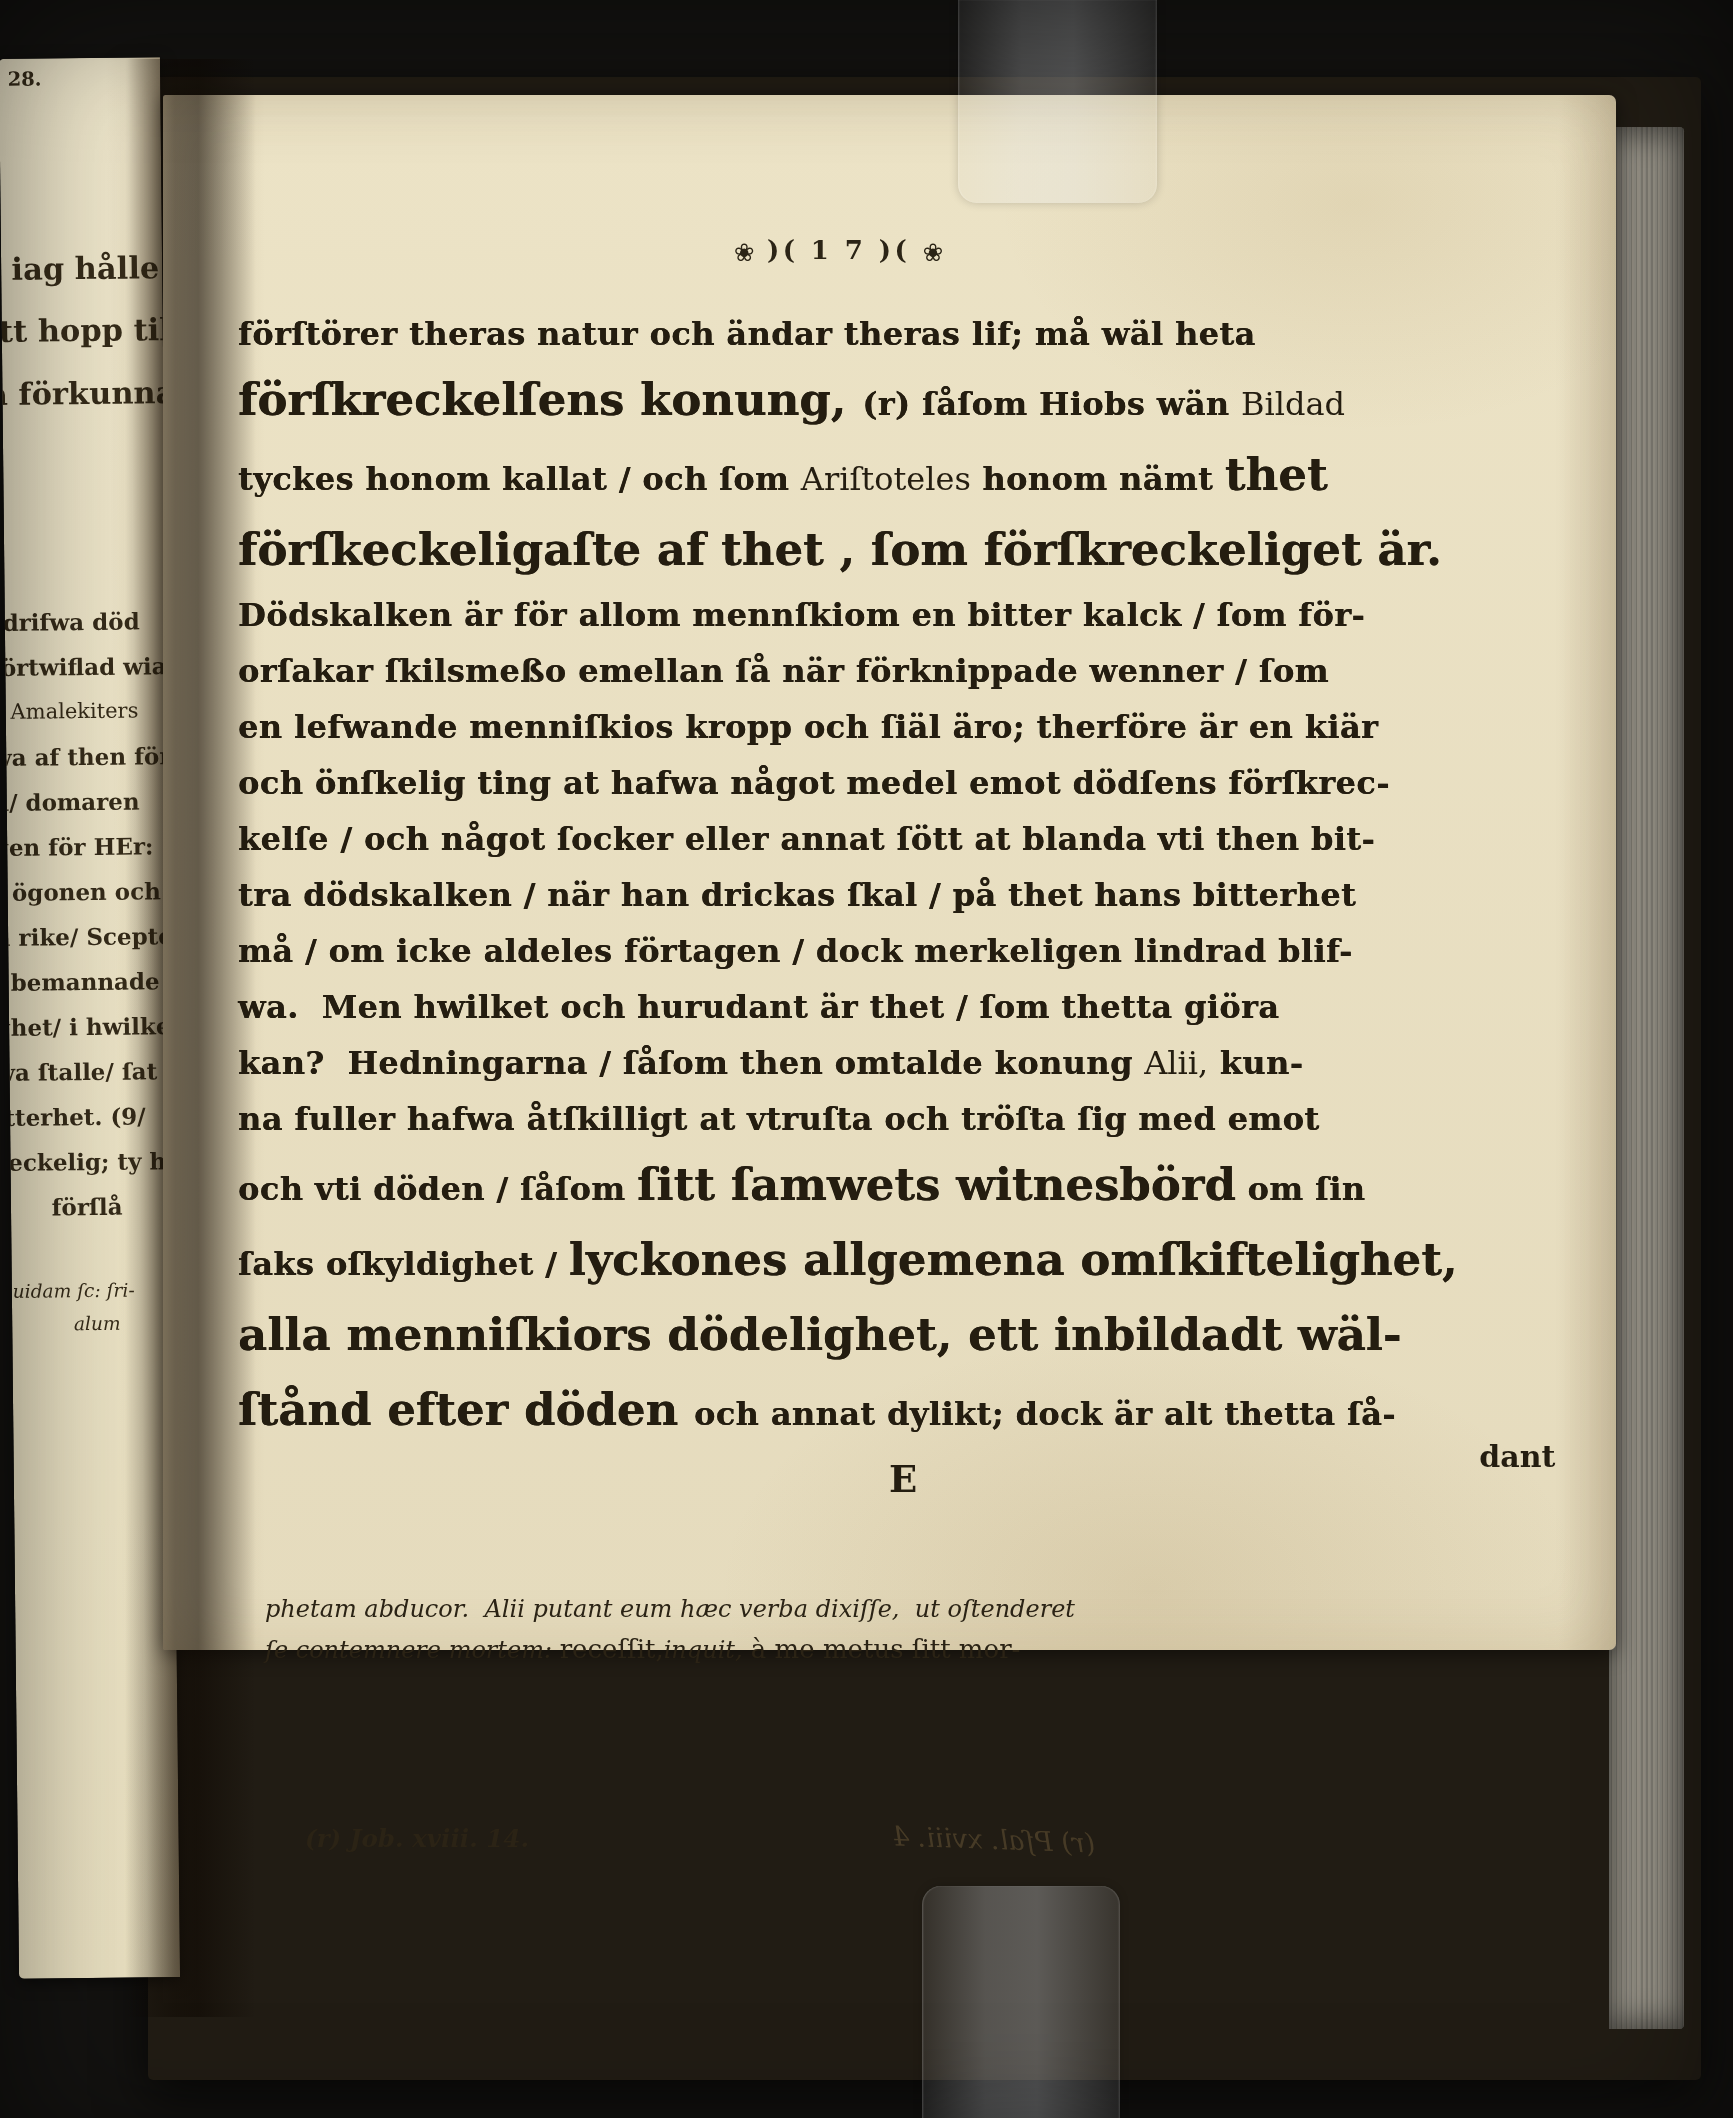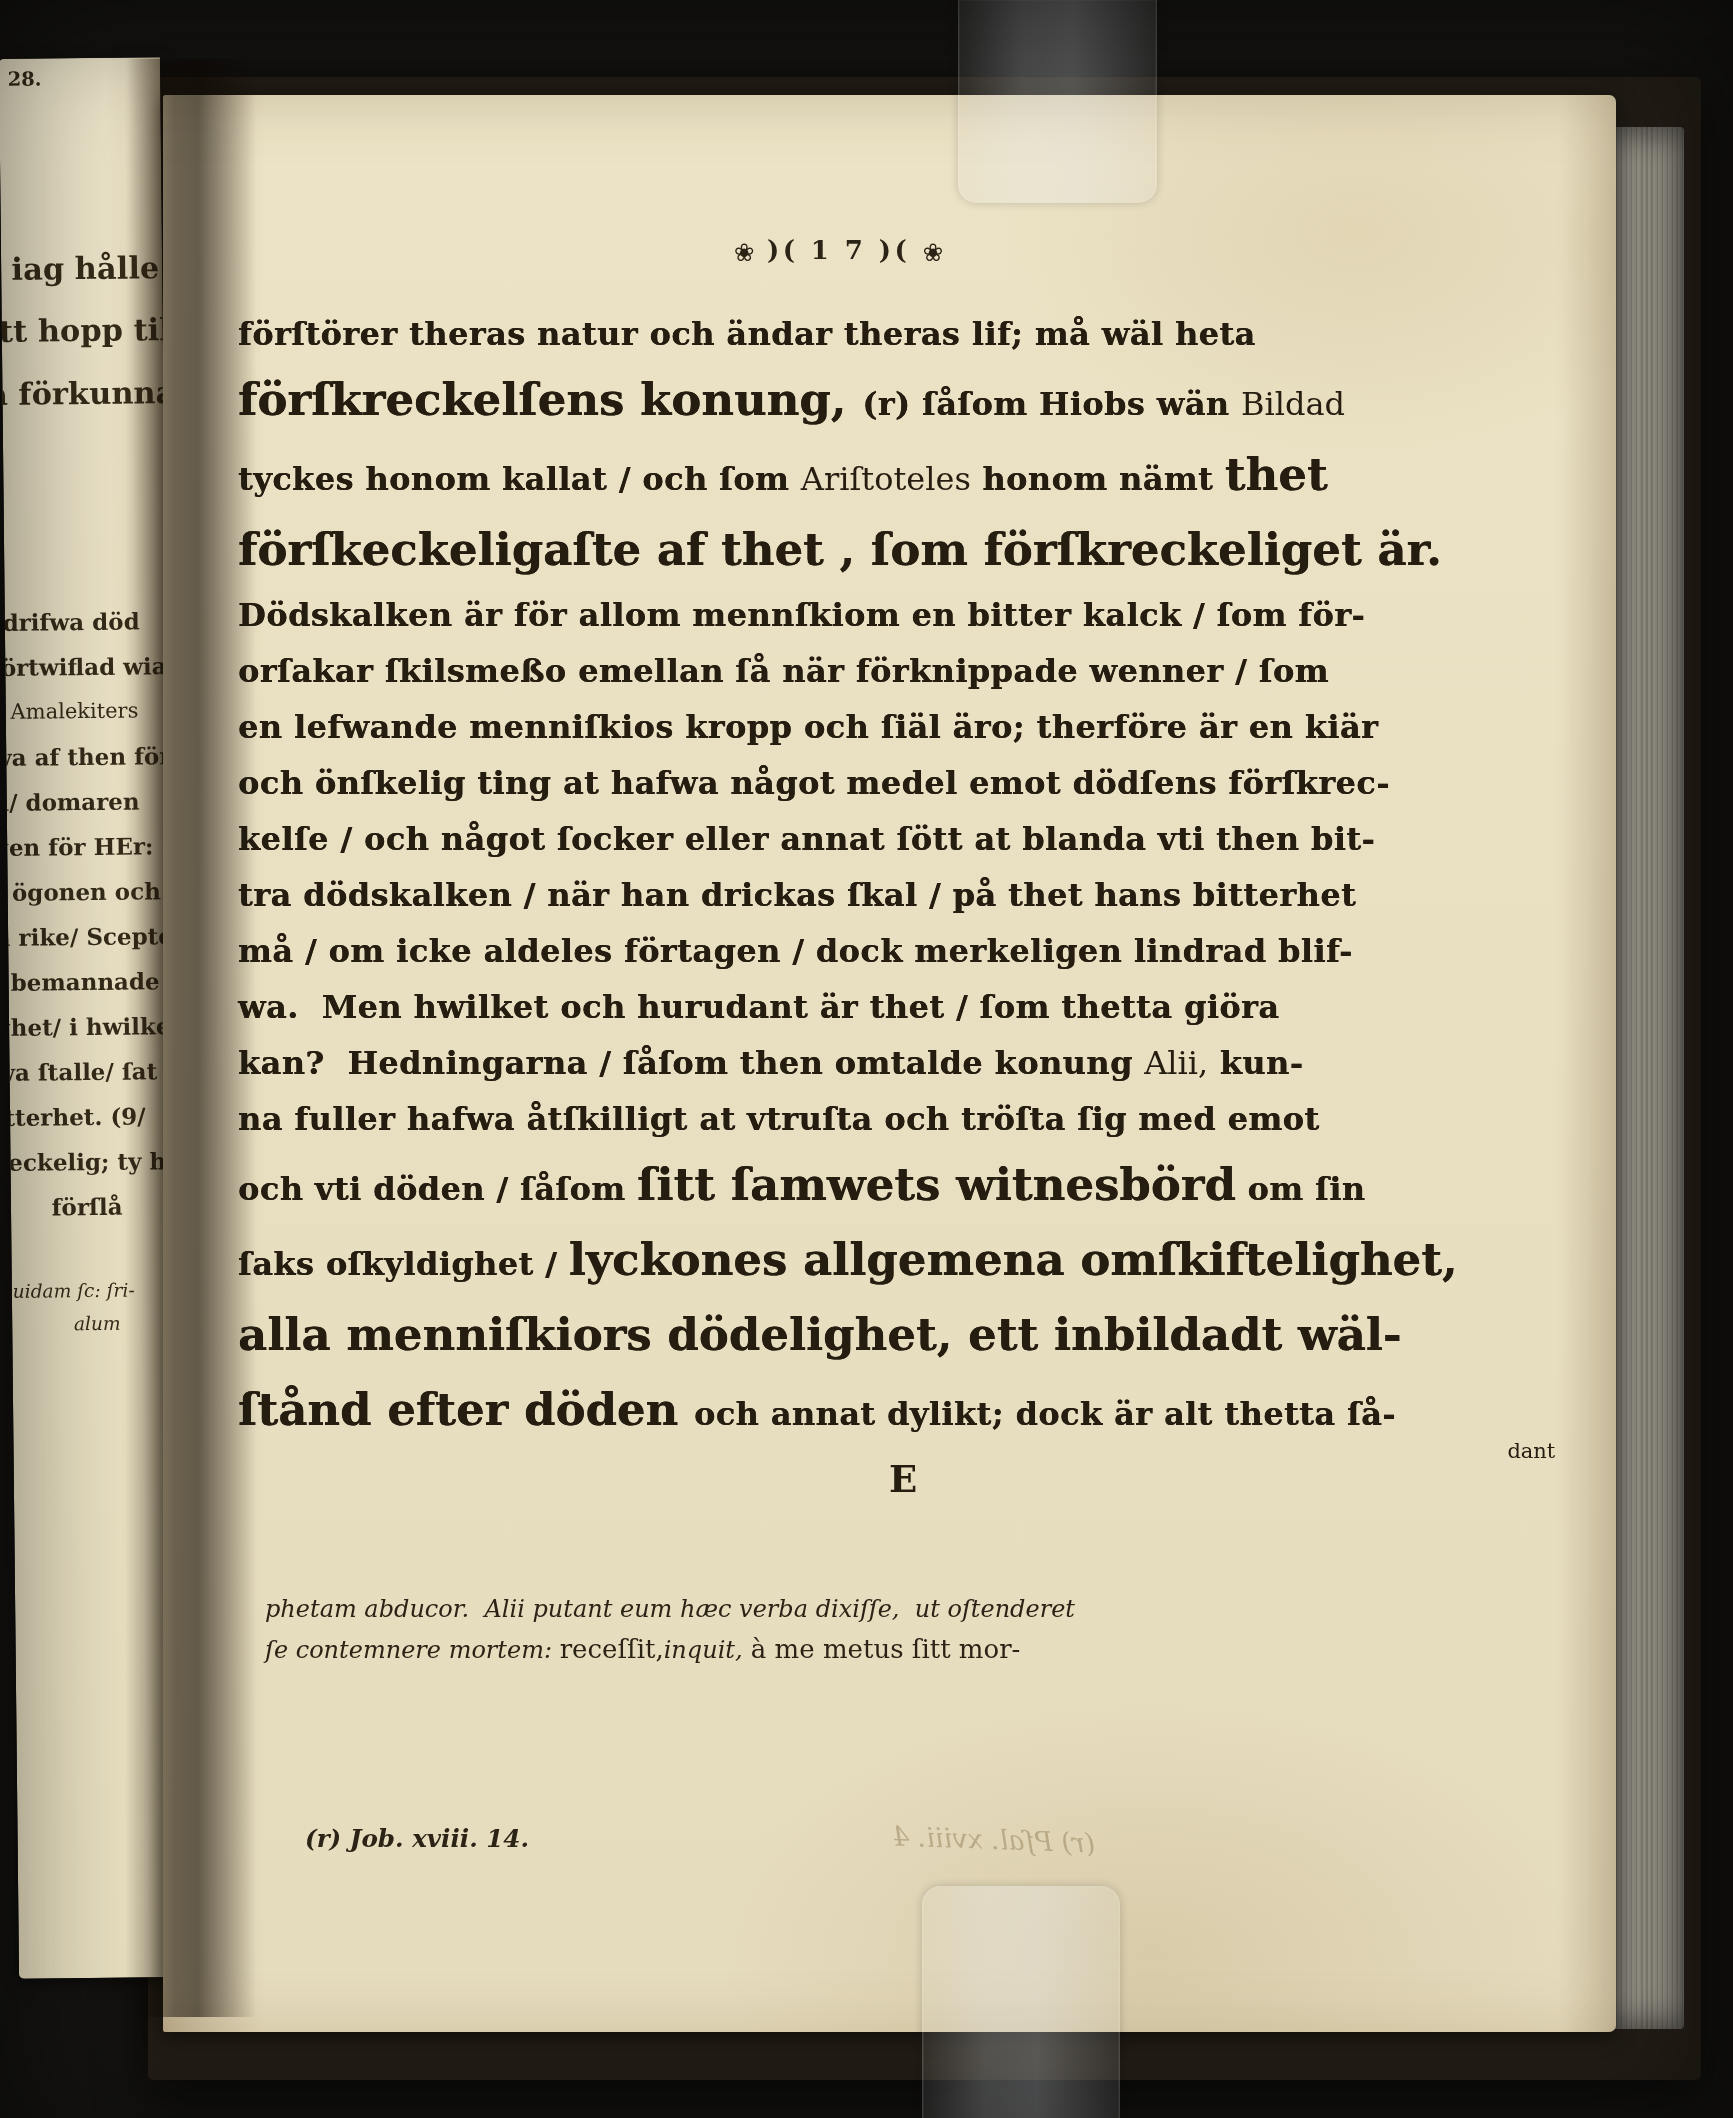--- a/index.html
+++ b/index.html
@@ -40,21 +40,21 @@
   .frag{white-space:nowrap;}
   .f-lg{font-size:30.5px;font-weight:700;line-height:47px;}
   .f-md{font-size:23px;font-weight:700;line-height:45px;}
   .f-rm{font-size:21px;font-weight:400;line-height:45px;}
   .f-it{font-size:18.6px;font-style:italic;line-height:30.5px;}
   .f-ind{padding-left:55px;}
   .f-ind2{padding-left:76px;}
 
   
   .main-page{
-    position:absolute;left:163px;top:95px;width:1453px;height:1937px;
+    position:absolute;left:163px;top:95px;width:1453px;height:1555px;
     background:
       radial-gradient(593px 381px at 82% 7%, rgba(152,122,62,.13), transparent 60%),
       radial-gradient(720px 424px at 68% 96%, rgba(142,112,60,.15), transparent 60%),
       linear-gradient(to right, rgba(80,55,25,.26) 0, rgba(80,55,25,0) 7%),
       linear-gradient(to left, rgba(80,55,25,.16) 0, rgba(80,55,25,0) 4%),
       linear-gradient(#ece3c6,#e5dbbd);
     border-radius:2.5px 6.8px 6.8px 2.5px;
     box-shadow:inset 0 0 64px rgba(120,90,40,.16), 0 3.4px 19.5px rgba(0,0,0,.5);
     color:#241d10;
   }
@@ -67,21 +67,21 @@
   .body-text{position:absolute;left:75px;top:211px;width:1330px;}
   .bl{white-space:pre;transform-origin:left center;}
   .bl-n{line-height:56px;height:56px;}
   .bl-lg{line-height:75px;height:75px;}
   .seg-n{font-size:32px;font-weight:700;letter-spacing:0.4px;text-shadow:0.3px 0 0 currentColor;}
   .seg-L{font-size:45px;font-weight:700;text-shadow:0.3px 0 0 currentColor;}
   .seg-a{font-size:32px;font-weight:400;}
 
   .catch-row{position:relative;height:85px;}
   .signature{position:absolute;left:0;width:100%;top:10.2px;text-align:center;font-size:37px;font-weight:700;}
-  .catchword{position:absolute;right:12.7px;top:-7.6px;font-size:21px;font-weight:400;margin-left:46px;}
+  .catchword{position:absolute;right:12.7px;top:-7.6px;font-size:30px;font-weight:700;margin-left:46px;}
 
   .footnotes{position:absolute;left:102px;top:1494px;width:1269px;color:#2b2315;}
   .fl{white-space:pre;transform-origin:left center;line-height:40px;height:40px;}
   .seg-i{font-style:italic;font-size:24px;}
   .seg-r{font-style:normal;font-size:26px;}
 
   .reference{position:absolute;left:142px;top:1729px;font-style:italic;font-size:24.6px;font-weight:600;color:#2b2315;}
 
   .ghost{
     position:absolute;left:729px;top:1729px;font-style:italic;font-size:27px;

